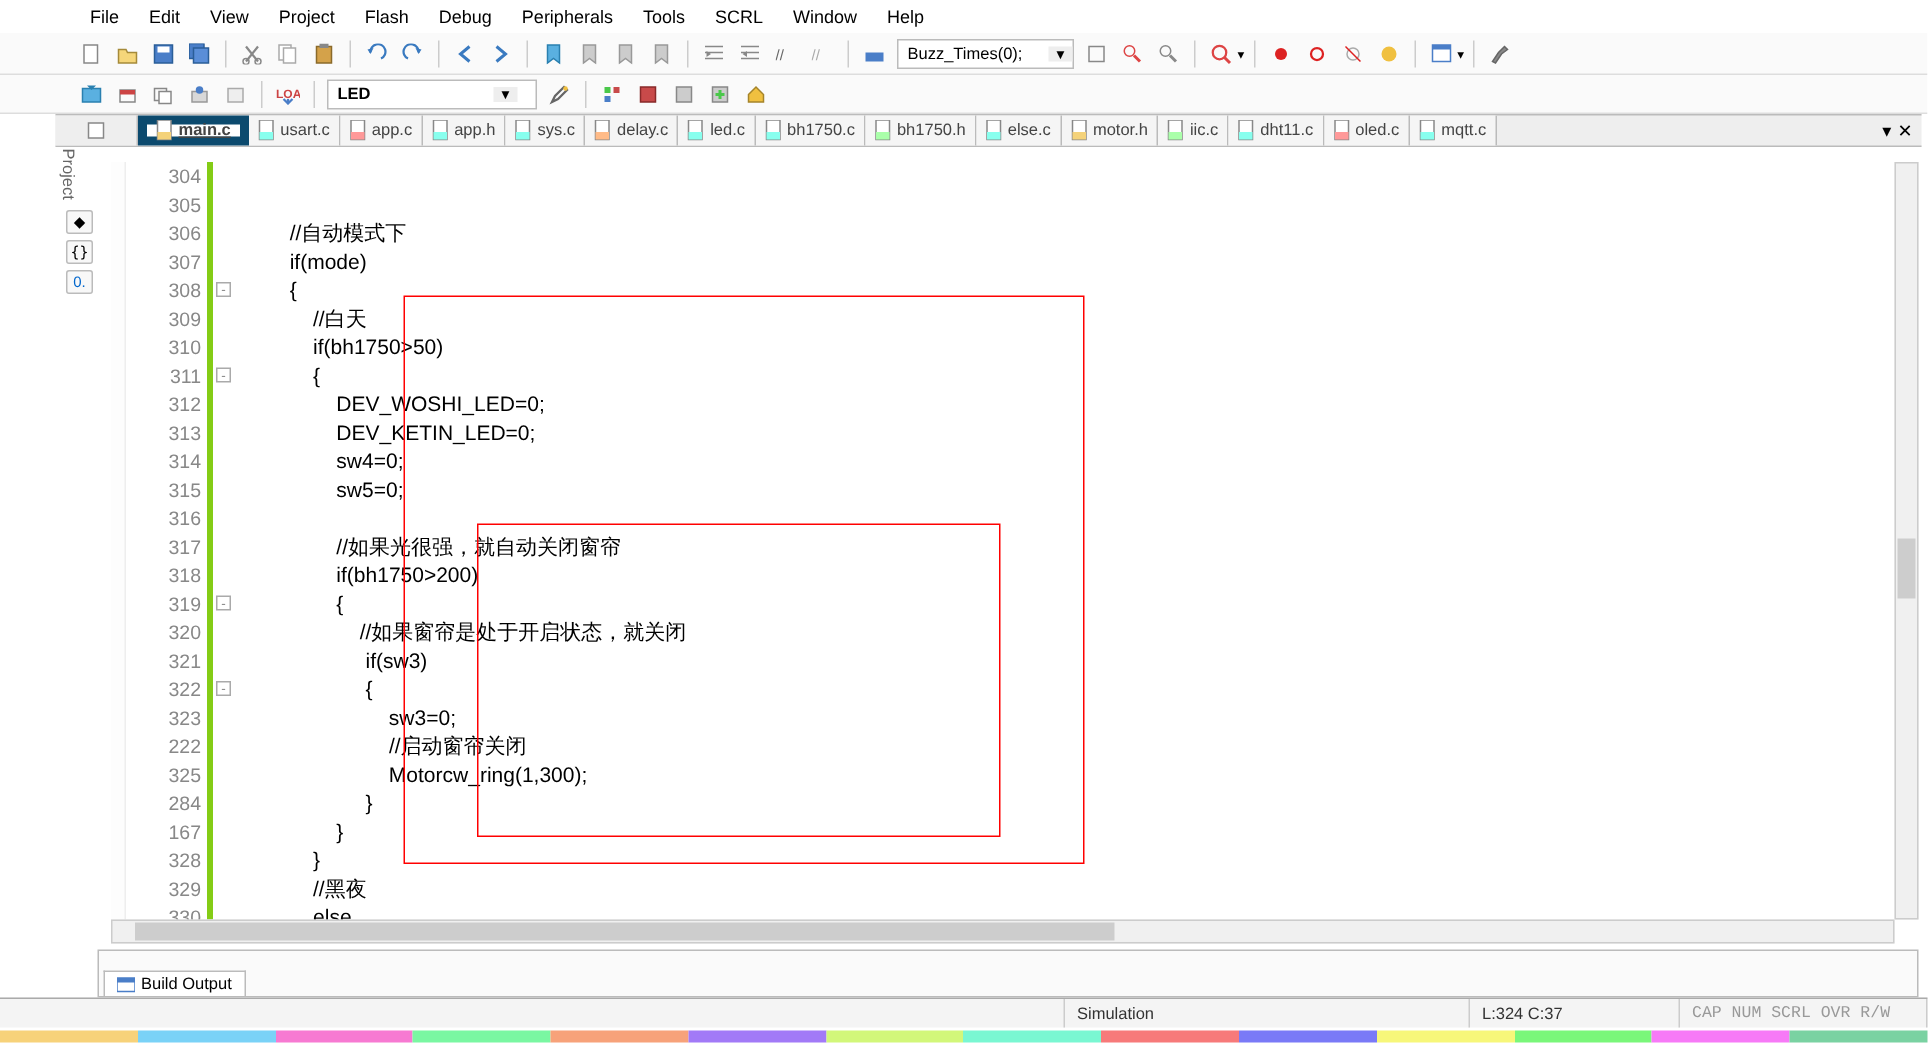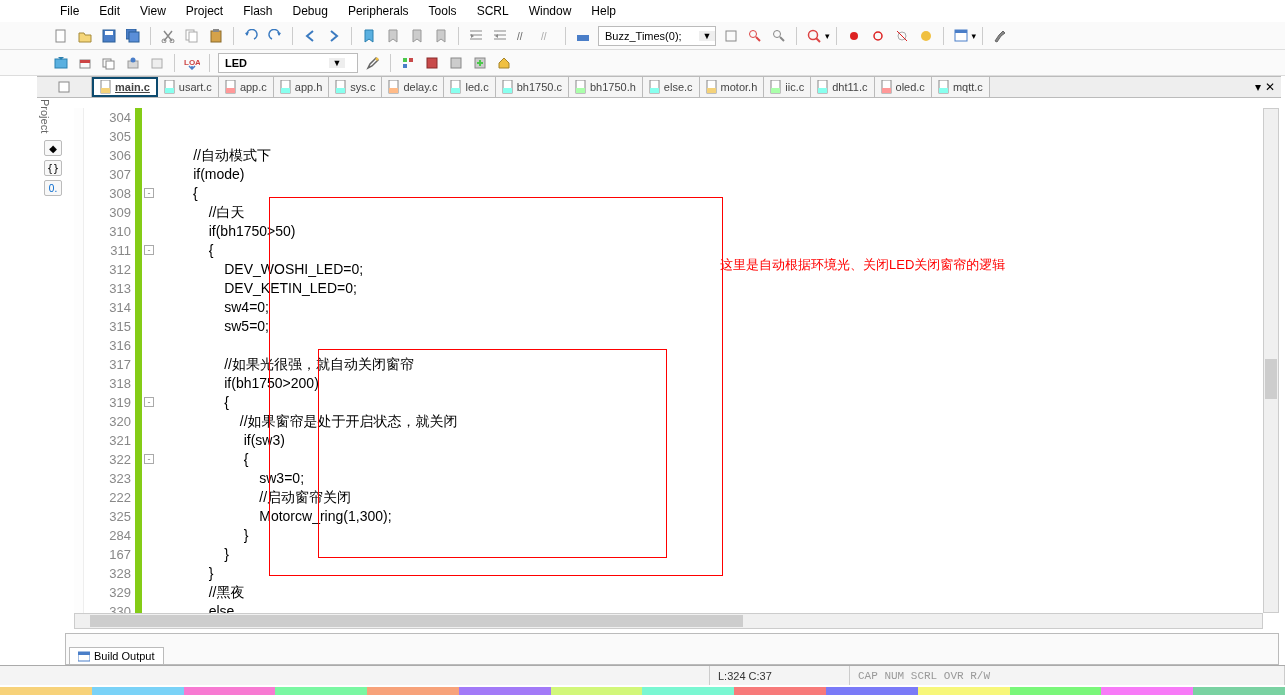--- a/index.html
+++ b/index.html
@@ -22,26 +22,26 @@
     .sidebar-tab { padding: 8px 0; cursor:pointer; }
     
     .sidebar-icons { position:absolute; left:41px; top:140px; width:24px; display:flex; flex-direction:column; gap:4px; align-items:center; }
     .mini-icon { width:18px; height:16px; border:1px solid #bbb; border-radius:2px; cursor:pointer; display:flex; align-items:center; justify-content:center; font-size:10px; background:#f8f8f8; }
     
     .tabbar { height: 22px; border-top:1px solid #bbb; border-bottom:1px solid #bbb; display:flex; align-items:stretch; background:#eee; margin-left:37px; margin-right:4px; position:relative; }
     .tabbar-left { width:55px; border-right:1px solid #bbb; background:#eee; }
     .file-tabs { display:flex; align-items:stretch; }
     .file-tab { display:flex; align-items:center; gap:3px; padding: 2px 6px; border-right:1px solid #bbb; background:#f5f5f5; cursor:pointer; font-size:11px; color:#444; }
     .file-tab.active { background:#fff; border-bottom:1px solid #fff; font-weight:bold; }
-    .file-tab.highlight { border:2px solid #0c4a6e;text-decoration:underline; }
+    .file-tab.highlight { border:6px solid #0c4a6e;text-decoration:underline; }
     .tabbar-right { margin-left:auto; display:flex; align-items:center; gap:4px; padding:0 6px; }
     
     .editor-area { position:absolute; left:74px; right:22px; top:108px; bottom:82px; background:#fff; display:flex; }
     .fold-col { width:10px; background:#fdfdfd; border-right:1px solid #eee; }
-    .gutter { width:58px; background:#fff; border-right:7px solid #84cc16; text-align:right; color:#888; font-family:Consolas,monospace; font-size:13px; line-height:19px; padding-right:4px; }
+    .gutter { width:58px; background:#fff; border-right:4px solid #84cc16; text-align:right; color:#888; font-family:Consolas,monospace; font-size:13px; line-height:19px; padding-right:4px; }
     .fold-marks { width:18px; border-right:0px; position:relative; font-family:monospace; font-size:10px; color:#888; }
     .fold-mark { position:absolute; left:2px; width:10px; height:10px; border:1px solid #aaa; text-align:center; line-height:8px; font-size:9px; background:#fff; }
     .code { flex:1; font-family:Consolas,monospace; font-size:14px; line-height:19px; white-space:pre; color:#000; padding-left:2px; position:relative; }
     
     .annotation-box1 { position:absolute; border:1px solid red; }
     .annotation-text { position:absolute; color:red; font-size:13px; font-family:Arial,sans-serif; }
     
     .hscroll { position:absolute; left:74px; right:22px; bottom:66px; height:16px; background:#f0f0f0; border:1px solid #ccc; }
     .hscroll-thumb { position:absolute; left:15px; top:1px; height:12px; width:55%; background:#cdcdcd; }
     
@@ -501,21 +501,20 @@
     </div>
   <div class="fold-marks" id="foldmarks">
       <div class="fold-mark" style="top: 80px;">-</div>
       <div class="fold-mark" style="top: 137px;">-</div>
       <div class="fold-mark" style="top: 289px;">-</div>
       <div class="fold-mark" style="top: 346px;">-</div>
     </div>
   <div class="code" id="code"><div>&nbsp;</div><div>&nbsp;</div><div>        <cm>//自动模式下</cm></div><div>        <kw>if</kw>(mode)</div><div>        {</div><div>            <cm>//白天</cm></div><div>            <kw>if</kw>(bh1750&gt;<num>50</num>)</div><div>            {</div><div>                DEV_WOSHI_LED=<num>0</num>;</div><div>                DEV_KETIN_LED=<num>0</num>;</div><div>                sw4=<num>0</num>;</div><div>                sw5=<num>0</num>;</div><div>&nbsp;</div><div>                <cm>//如果光很强，就自动关闭窗帘</cm></div><div>                <kw>if</kw>(bh1750&gt;<num>200</num>)</div><div>                {</div><div>                    <cm>//如果窗帘是处于开启状态，就关闭</cm></div><div>                     <kw>if</kw>(sw3)</div><div>                     {</div><div>                         sw3=<num>0</num>;</div><div>                         <cm>//启动窗帘关闭</cm></div><div>                         Motorcw_ring(<num>1</num>,<num>300</num>);</div><div>                     }</div><div>                }</div><div>            }</div><div>            <cm>//黑夜</cm></div><div>            <kw>else</kw></div>
     <div class="annotation-box1" style="left:109px; top:89px; width:454px; height:379px;"></div>
     <div class="annotation-box1" style="left:158px; top:241px; width:349px; height:209px;"></div>
-    <div class="annotation-text" style="left:560px; top:147px;">这里是自动根据环境光、关闭LED关闭窗帘的逻辑</div>
   </div>
 </div>
 
 <div class="vscroll">
     <div class="vscroll-thumb"></div>
   </div>
 <div class="hscroll">
     <div class="hscroll-thumb"></div>
   </div>
 
@@ -524,20 +523,21 @@
     <svg width="12" height="12">
         <rect x="0" y="2" width="12" height="9" fill="#fff" stroke="#4a7ec8"></rect>
         <rect x="0" y="2" width="12" height="3" fill="#4a7ec8"></rect>
       </svg>
     <span>Build Output</span>
   </div>
 </div>
 
 <div class="statusbar">
   <div class="status-cell" style="flex:0 0 710px;"></div>
+  <div class="status-cell" style="flex:0 0 270px;">Simulation</div>
   <div class="status-cell" style="flex:0 0 140px;">L:324 C:37</div>
   <div class="status-cell" style="flex:1; color:#999;font-family:Liberation Mono, monospace;">CAP  NUM  SCRL  OVR  R/W</div>
 </div>
 
 <div class="bottom-color-bar">
   <div class="color-chip" style="background:#f7d27a;"></div>
     <div class="color-chip" style="background:#7ad2f7;"></div>
   <div class="color-chip" style="background:#f77ad2;"></div>
     <div class="color-chip" style="background:#7af7a2;"></div>
   <div class="color-chip" style="background:#f7a27a;"></div>

